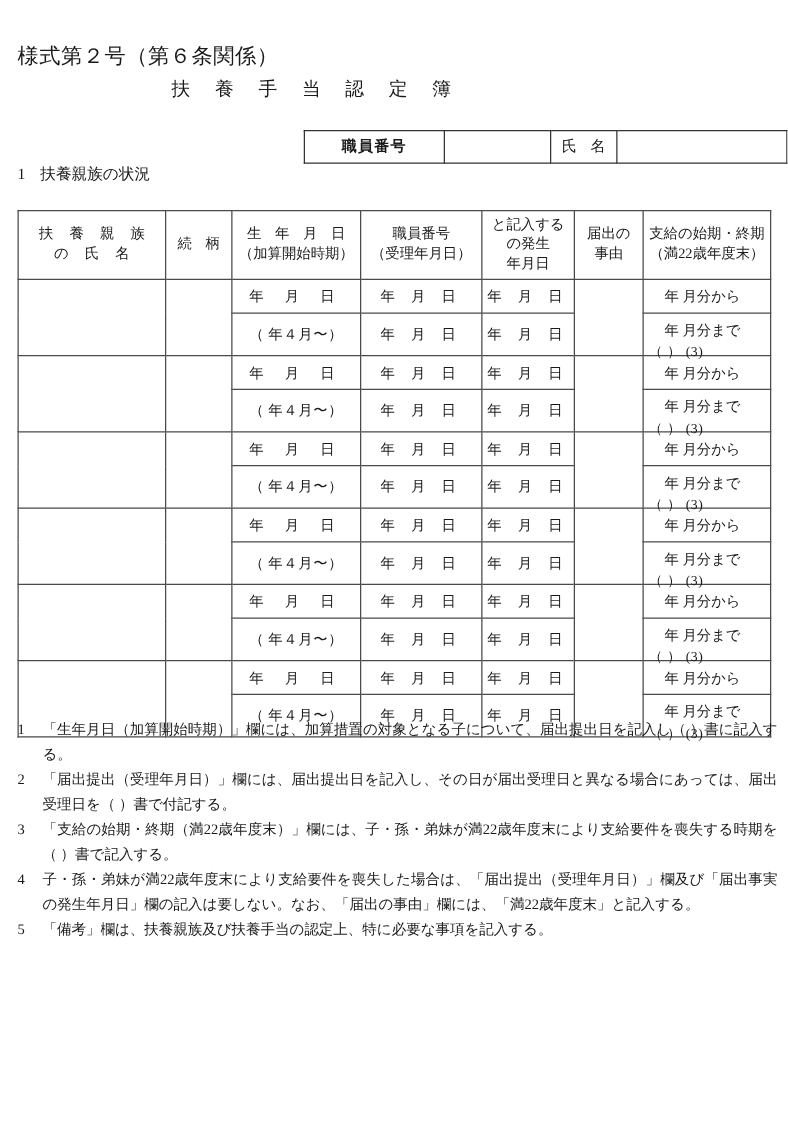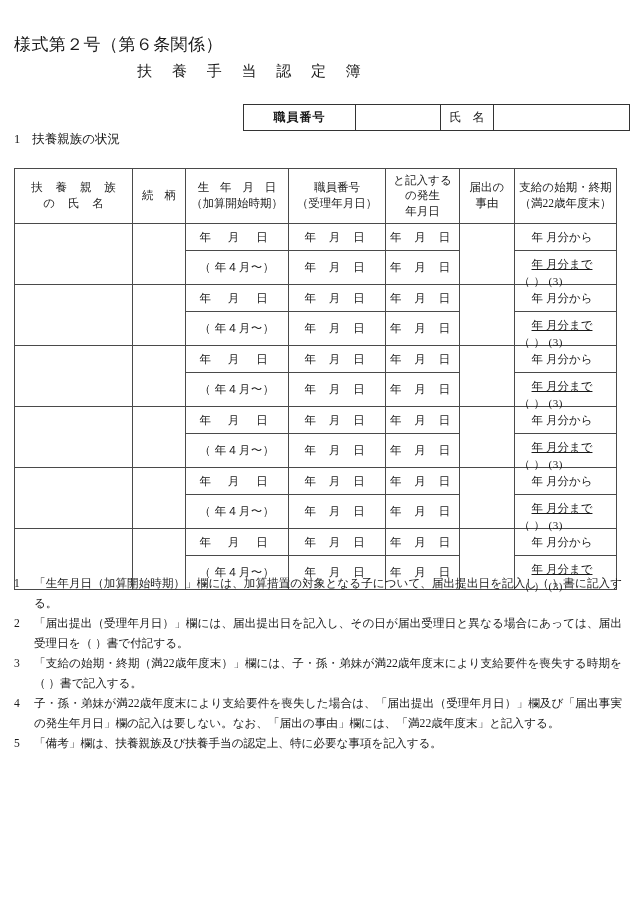--- a/index.html
+++ b/index.html
@@ -148,21 +148,20 @@
     left: 4px;
     bottom: -5px;
     font-size: 11px;
     white-space: nowrap;
     letter-spacing: 0.5px;
   }
   td.period-cell-bottom {
     position: relative;
     padding-bottom: 7px;
     height: 30px;
-    text-decoration: underline;
   }
   .inner-split { border-top: 1px solid #9a9a9a; margin-top: 20px; }
 
   
   .notes {
     position: absolute;
     left: 10px;
     top: 574px;
     width: 612px;
     font-size: 11.6px;

